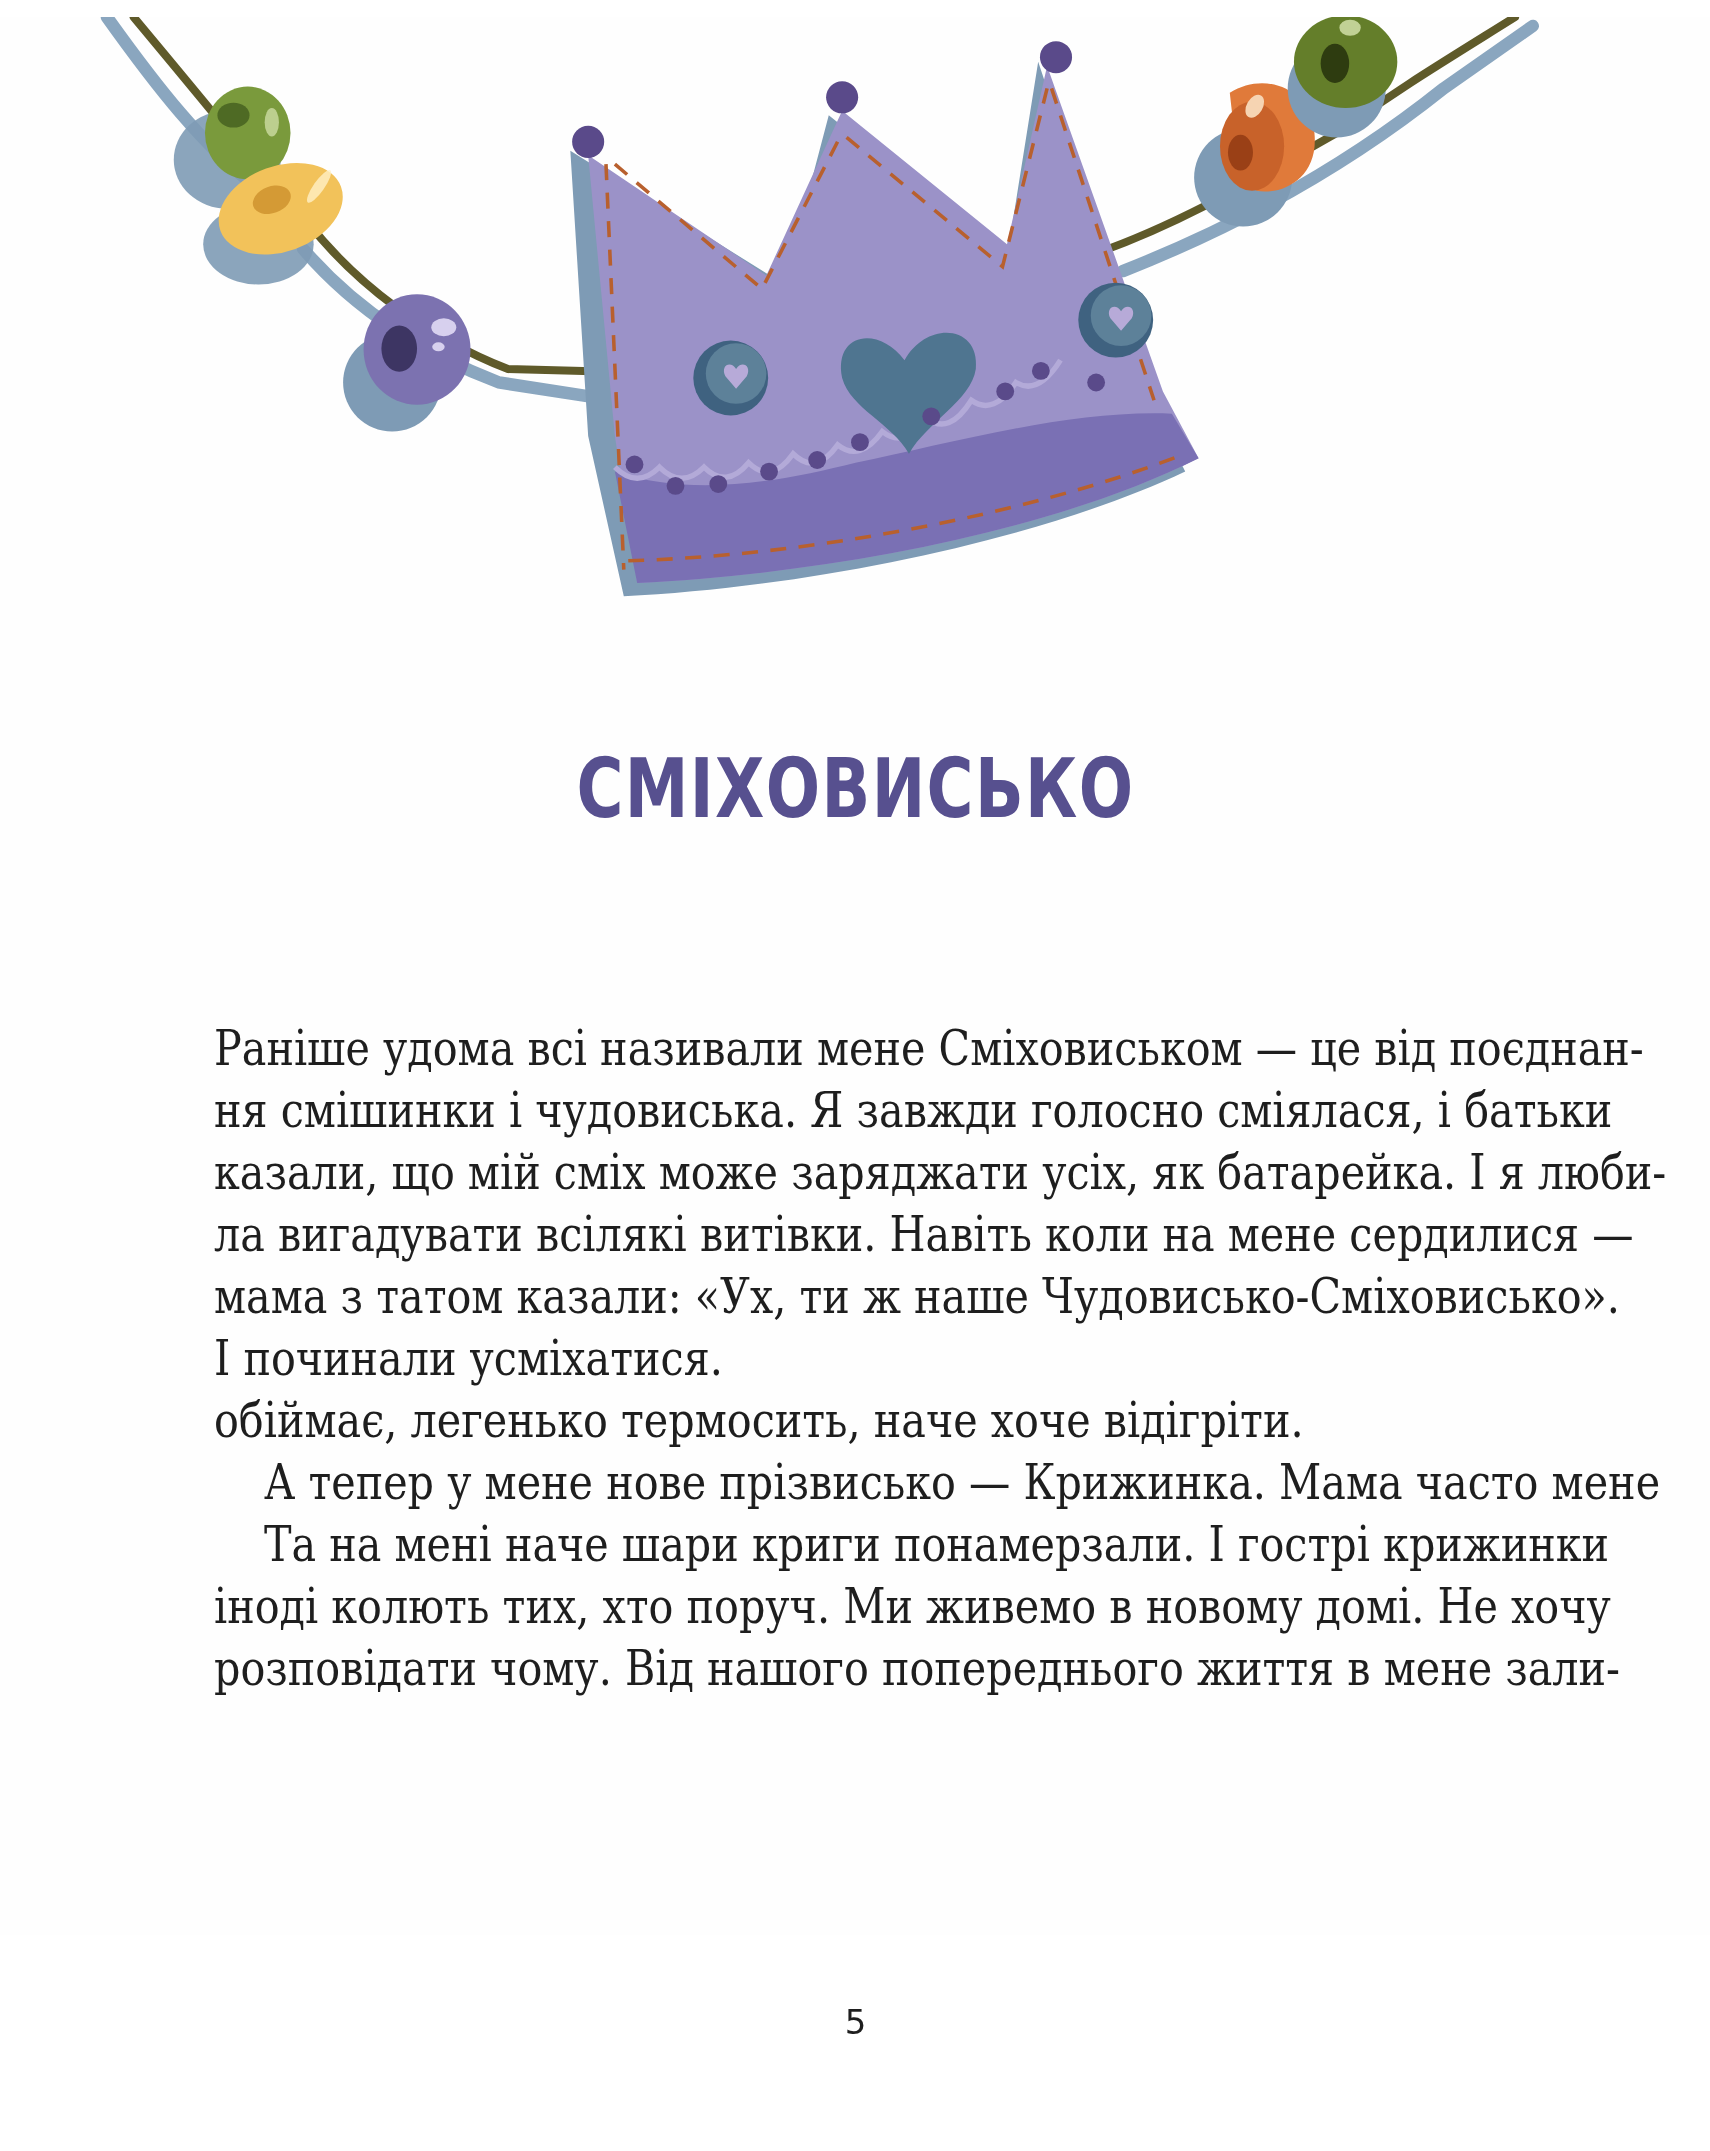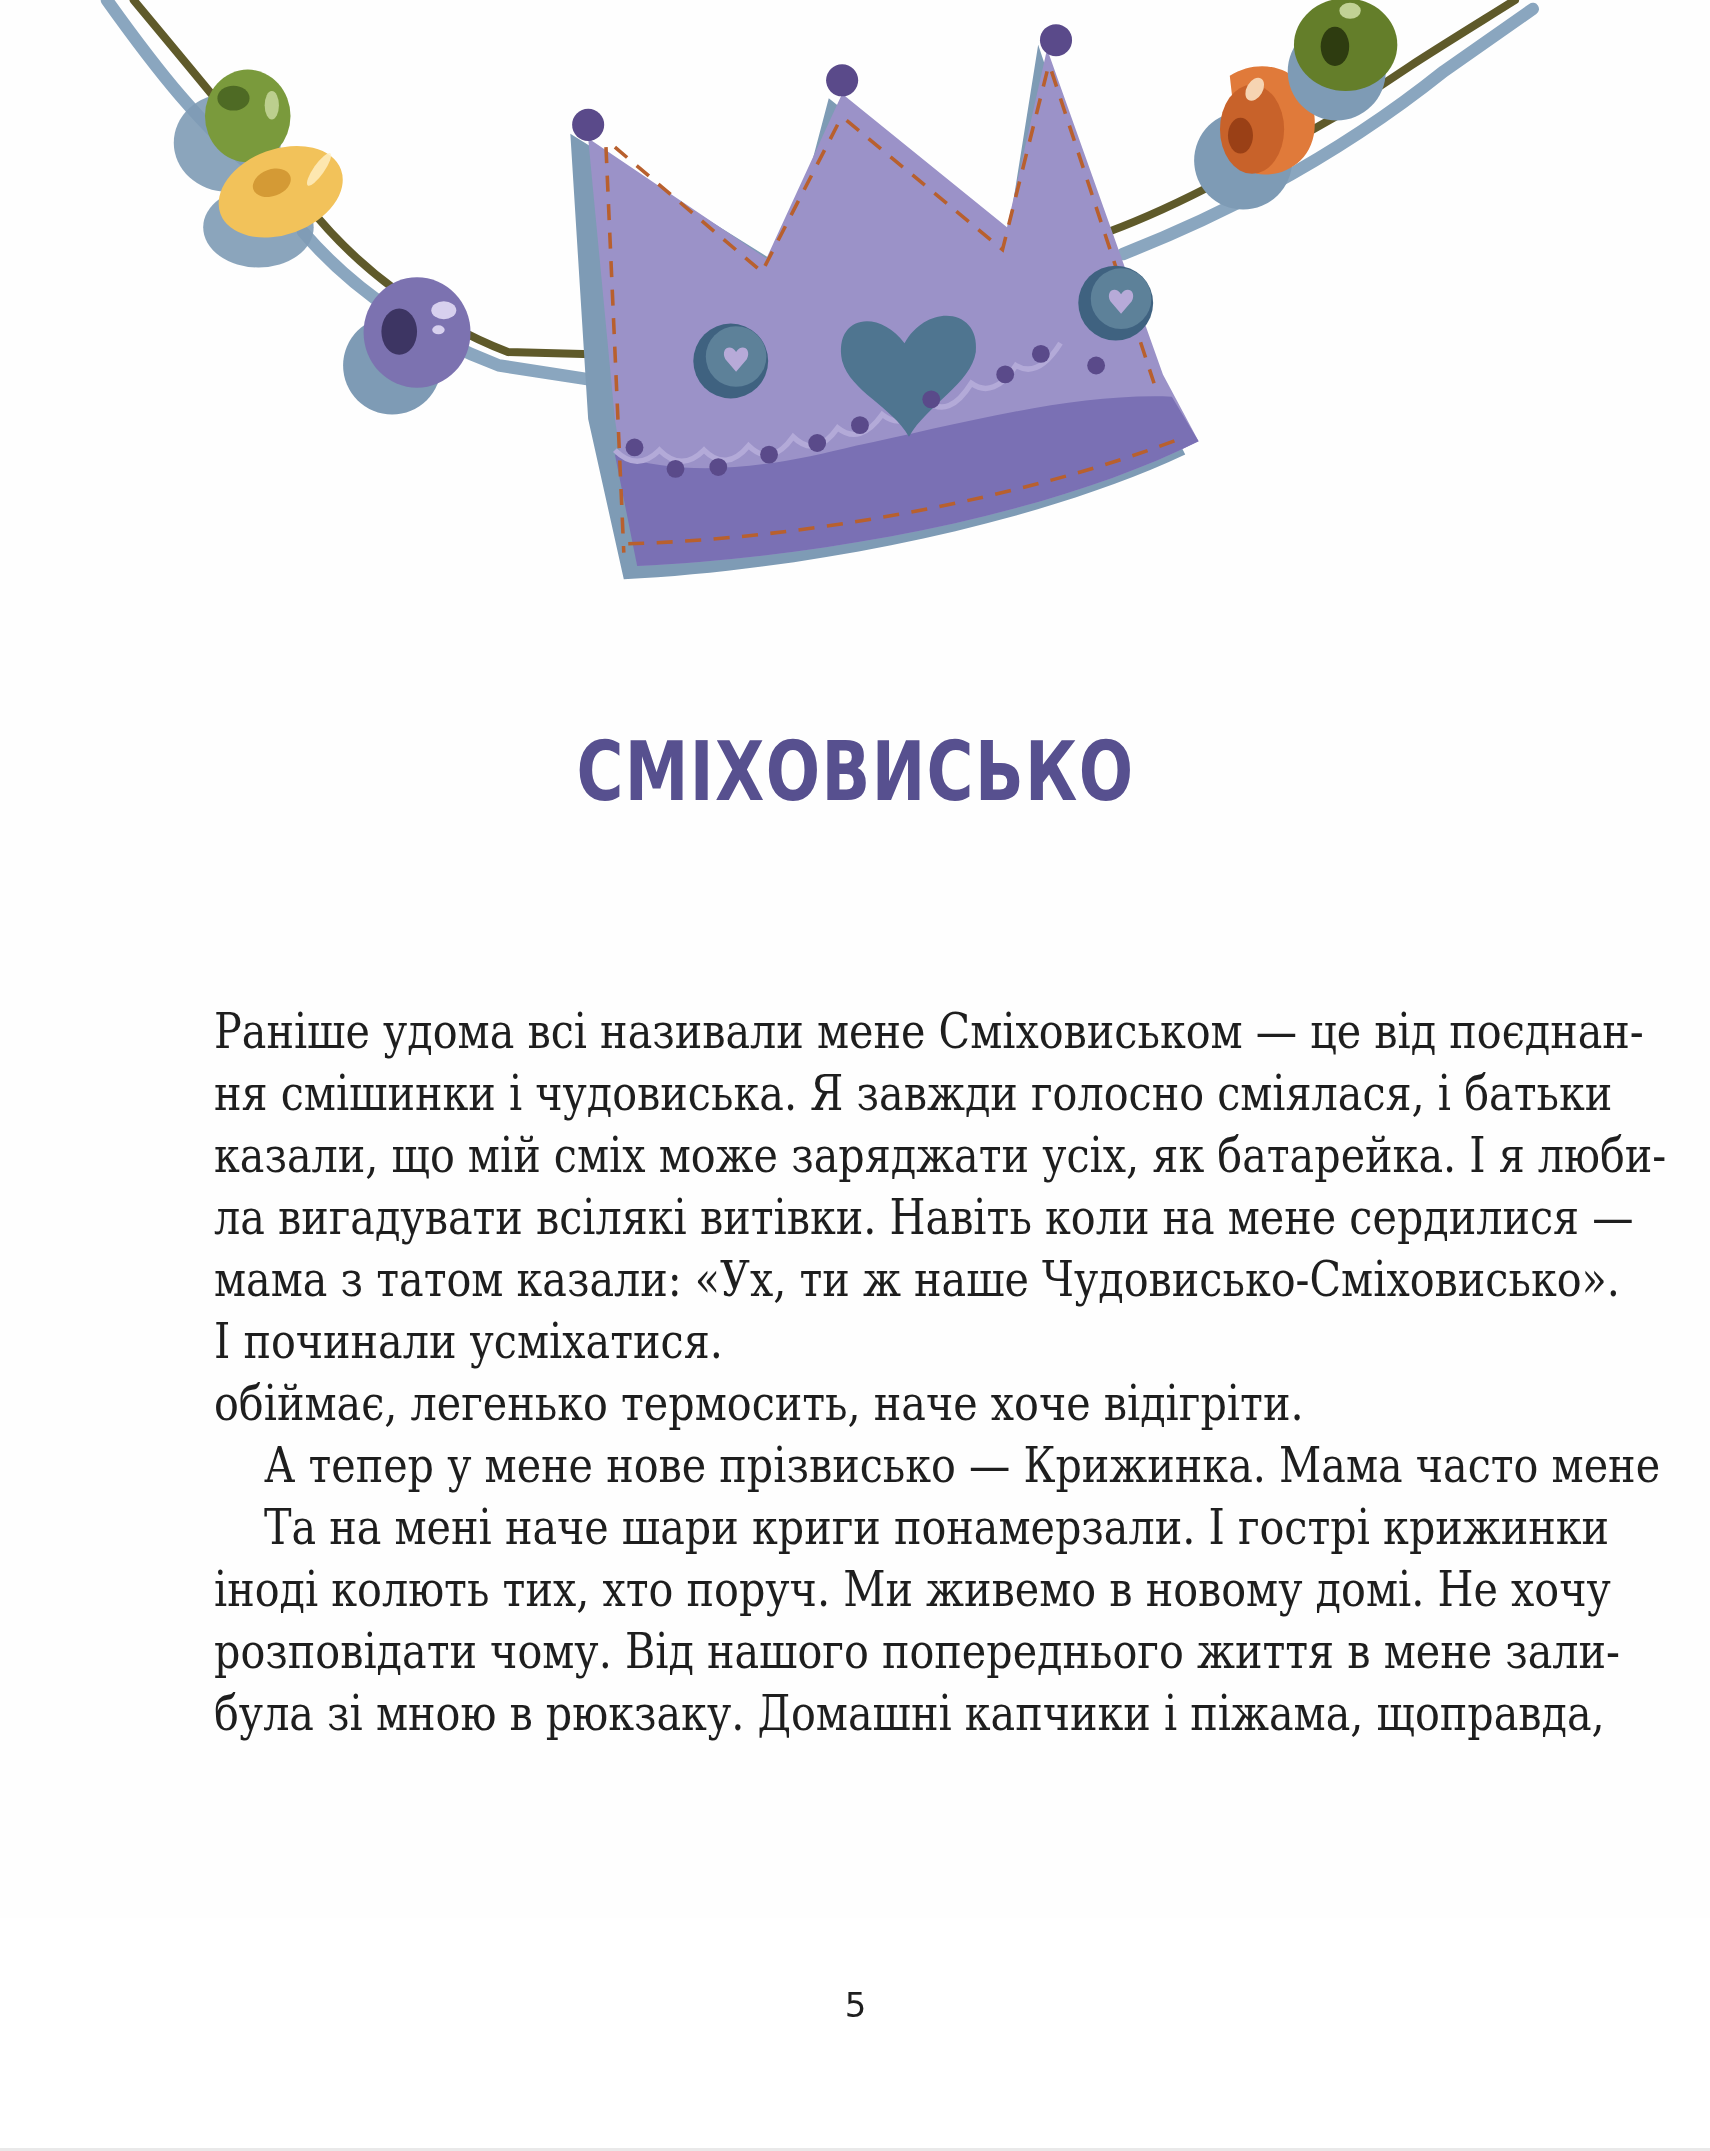--- a/index.html
+++ b/index.html
@@ -1,17 +1,17 @@
 <!DOCTYPE html>
 <html style="font-size:14.3px"><head>
 <meta charset="utf-8">
 <style>
   html, body { margin: 0; padding: 0; background: #ffffff; }
   body { width: 1711px; height: 2151px; position: relative; overflow: hidden; }
-  .page { position: absolute; left: 0; top: 0; width: 1711px; height: 1918px; background: #fefefe; }
+  .page { position: absolute; left: 0; top: 17px; width: 1711px; height: 1918px; background: #fefefe; }
   .illustration { position: absolute; left: 0; top: 0; width: 1711px; height: 624px; }
   .title {
     position: absolute; left: 0; top: 724px; width: 1711px; text-align: center;
     font-family: "DejaVu Sans", sans-serif; font-weight: bold; font-size: 82px;
     letter-spacing: 1.8px; color: #57508f; transform: scaleX(0.78); transform-origin: center;
   }
   .body-text {
     position: absolute; left: 214px; top: 1000px; width: 1285px;
     font-family: "DejaVu Serif", serif; font-size: 48px; line-height: 62px;
     color: #1e1e1e; text-align: justify;
@@ -123,19 +123,18 @@
     <div class="line"><span>ня смішинки і чудовиська. Я завжди голосно сміялася, і батьки</span></div>
     <div class="line"><span>казали, що мій сміх може заряджати усіх, як батарейка. І я люби-</span></div>
     <div class="line"><span>ла вигадувати всілякі витівки. Навіть коли на мене сердилися —</span></div>
     <div class="line"><span>мама з татом казали: «Ух, ти ж наше Чудовисько-Сміховисько».</span></div>
     <div class="line last"><span>І починали усміхатися.</span></div>
     <div class="line last"><span>обіймає, легенько термосить, наче хоче відігріти.</span></div>
     <div class="line indent"><span>А тепер у мене нове прізвисько — Крижинка. Мама часто мене</span></div>
     <div class="line indent"><span>Та на мені наче шари криги понамерзали. І гострі крижинки</span></div>
     <div class="line"><span>іноді колють тих, хто поруч. Ми живемо в новому домі. Не хочу</span></div>
     <div class="line"><span>розповідати чому. Від нашого попереднього життя в мене зали-</span></div>
-    <div class="line"><span>була зі мною в рюкзаку. Домашні капчики і піжама, щоправда,</span></div>
   </div>
 
   <div class="page-number">5</div>
   <div class="bottom-edge"></div>
 </div>
 
 
 </body></html>

